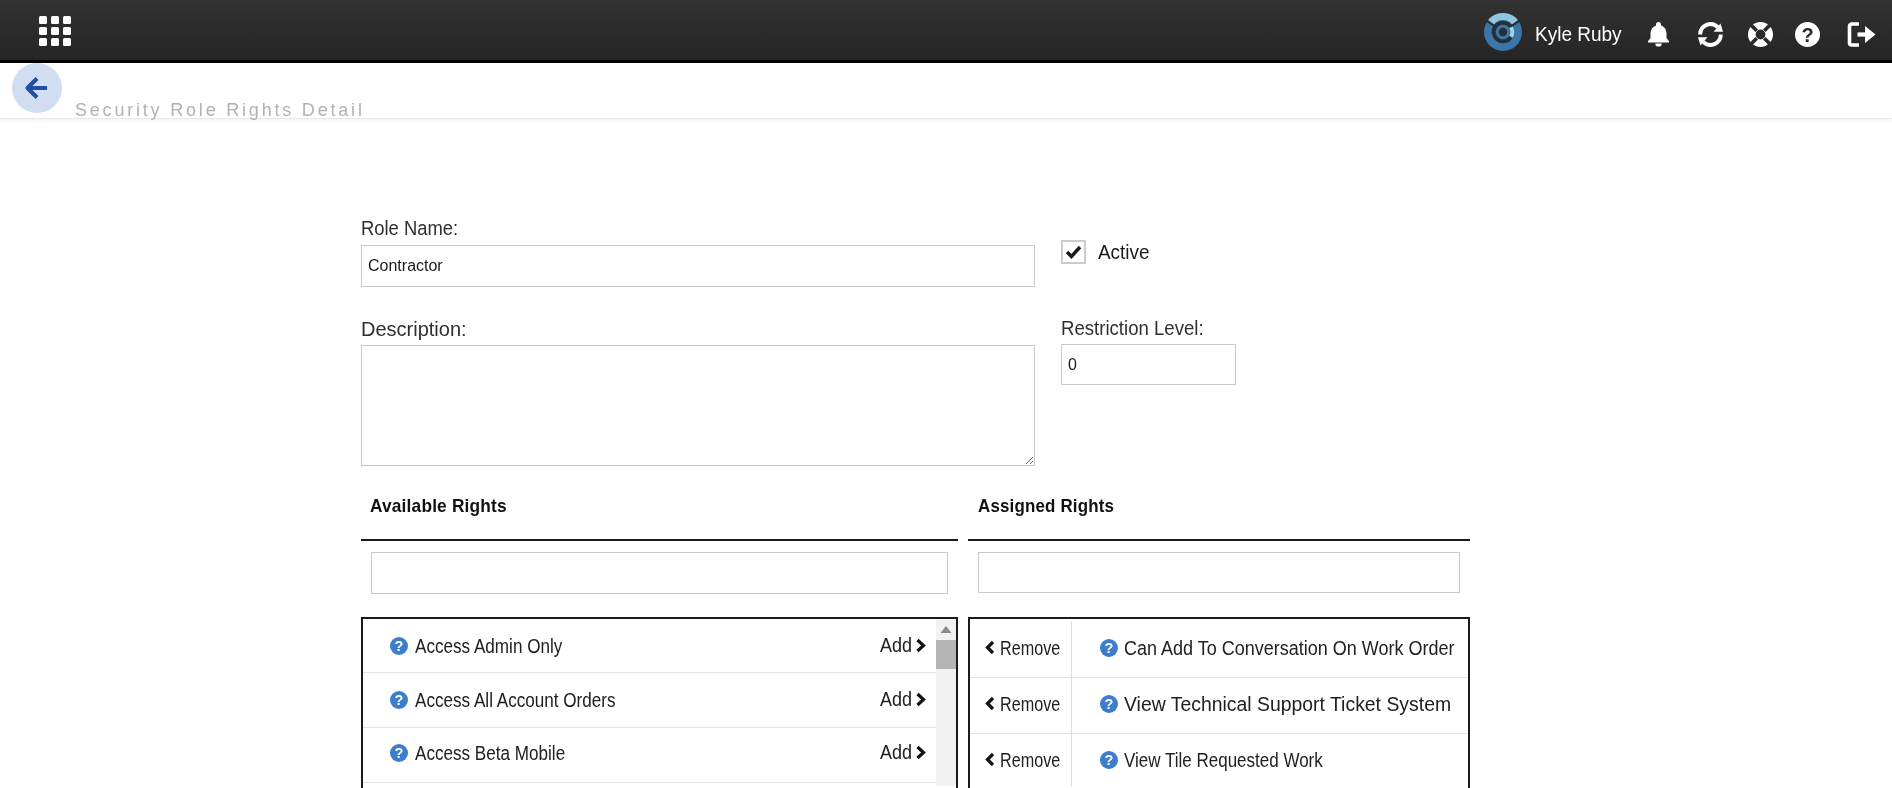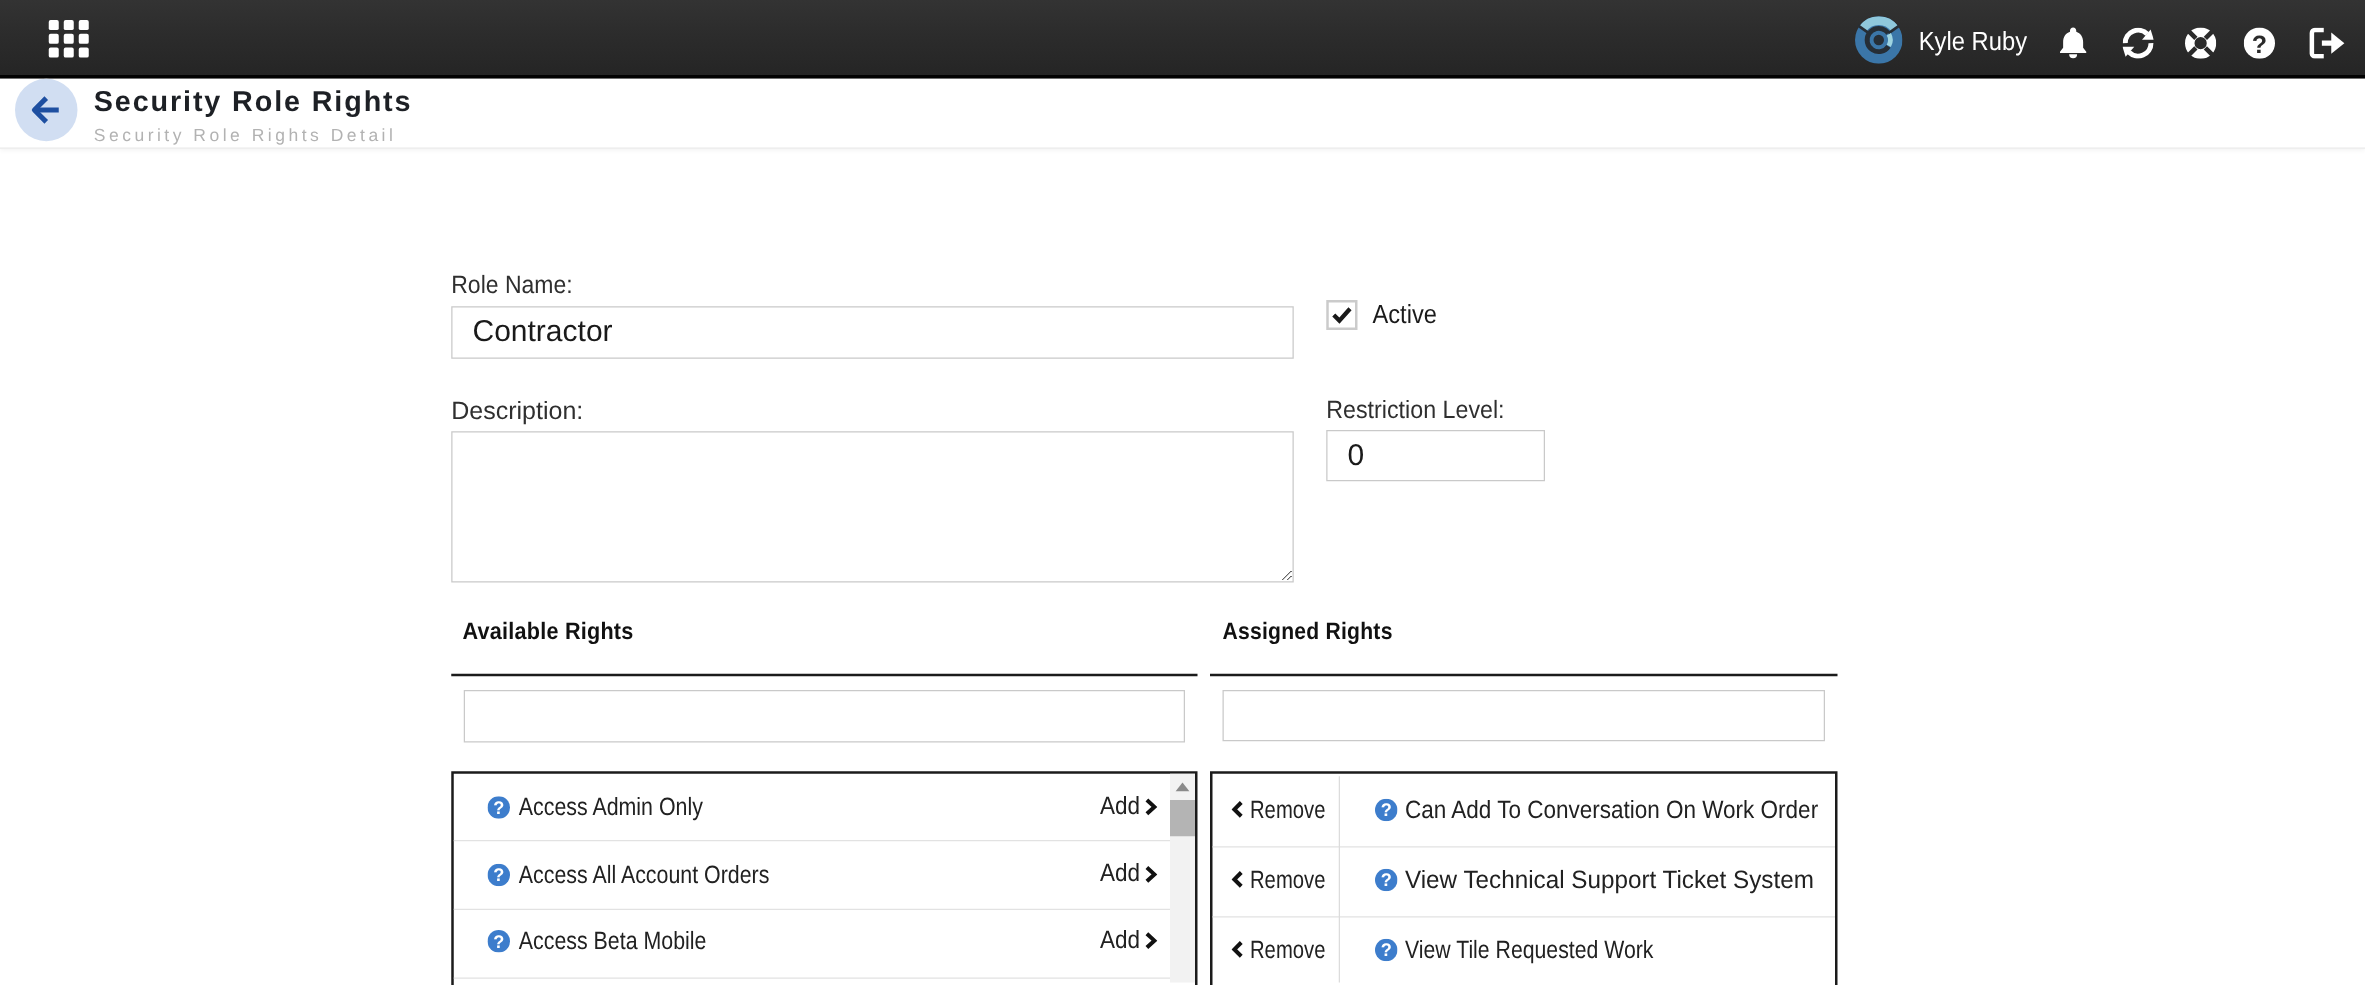--- a/index.html
+++ b/index.html
@@ -19,26 +19,26 @@
   #logotext span.lt { font-weight:normal; color:#fafafa; }
   #avatar { left:1484px; top:13px; width:38px; height:38px; }
   #username { left:1535px; top:22px; font-size:21px; color:#fff; transform:scaleX(0.905); transform-origin:0 50%; }
 
   
   #pagehead { left:0; top:63px; width:1892px; height:56px; background:#fff;
     border-bottom:1px solid #e9e9e9; box-shadow:0 2px 4px rgba(0,0,0,0.05); }
   #backcirc { left:12px; top:63px; width:50px; height:50px; border-radius:50%;
     background:#d1def2; }
   #ptitle { left:75px; top:68px; font-size:23px; font-weight:bold; color:#1d2025; letter-spacing:1.5px; }
-  #psub { left:75px; top:100px; font-size:14px; color:#b2b2b2; letter-spacing:2.8px; }
+  #psub { left:75px; top:100px; font-size:18px; color:#b2b2b2; letter-spacing:2.8px; }
 
   
   .lbl { font-size:20px; color:#2f2f2f; }
-  .inp { border:1px solid #c9c9c9; background:#fff; font-size:24px; color:#1a1a1a;
-    font-family:"Liberation Sans", sans-serif; padding-left:16px; }
+  .inp { border:1px solid #c9c9c9; background:#fff; font-size:16px; color:#1a1a1a;
+    font-family:"Liberation Sans", sans-serif; padding-left:6px; }
   #rolelbl { left:361px; top:217px; transform:scaleX(0.92); transform-origin:0 50%; }
   #roleinp { left:361px; top:245px; width:674px; height:42px; }
   #cb { left:1061px; top:240px; width:25px; height:24px; border:2px solid #cbcbcb; background:#fff; }
   #activelbl { left:1098px; top:240px; font-size:21px; color:#1a1a1a; transform:scaleX(0.90); transform-origin:0 50%; }
   #desclbl { left:361px; top:318px; }
   #descta { left:361px; top:345px; width:674px; height:121px; border:1px solid #c9c9c9;
     resize:both; outline:none; font-family:"Liberation Sans", sans-serif; }
   #restlbl { left:1061px; top:317px; transform:scaleX(0.93); transform-origin:0 50%; }
   #restinp { left:1061px; top:344px; width:175px; height:41px; }
 
@@ -125,21 +125,20 @@
   </svg>
 
   <div id="pagehead" class="abs"></div>
   <div id="backcirc" class="abs"></div>
   <svg class="abs" style="left:22px;top:73px" width="30" height="30" viewBox="0 0 30 30">
     <g stroke="#1e4fa1" stroke-width="4" fill="none" stroke-linejoin="round">
       <line x1="5.5" y1="15" x2="25" y2="15"></line>
       <polyline points="15,5.5 5.5,15 15,24.5"></polyline>
     </g>
   </svg>
-  <div id="ptitle" class="abs">Security Role Rights</div>
   <div id="psub" class="abs">Security Role Rights Detail</div>
 
   <div id="rolelbl" class="abs lbl">Role Name:</div>
   <input id="roleinp" class="abs inp" value="Contractor" style="">
   <div id="cb" class="abs">
     <svg width="21" height="20" viewBox="0 0 21 20" style="position:absolute;left:0;top:0">
       <polyline points="4,10 8.5,14.5 17,5" fill="none" stroke="#1a1a1a" stroke-width="3.4"></polyline>
     </svg>
   </div>
   <div id="activelbl" class="abs">Active</div>

